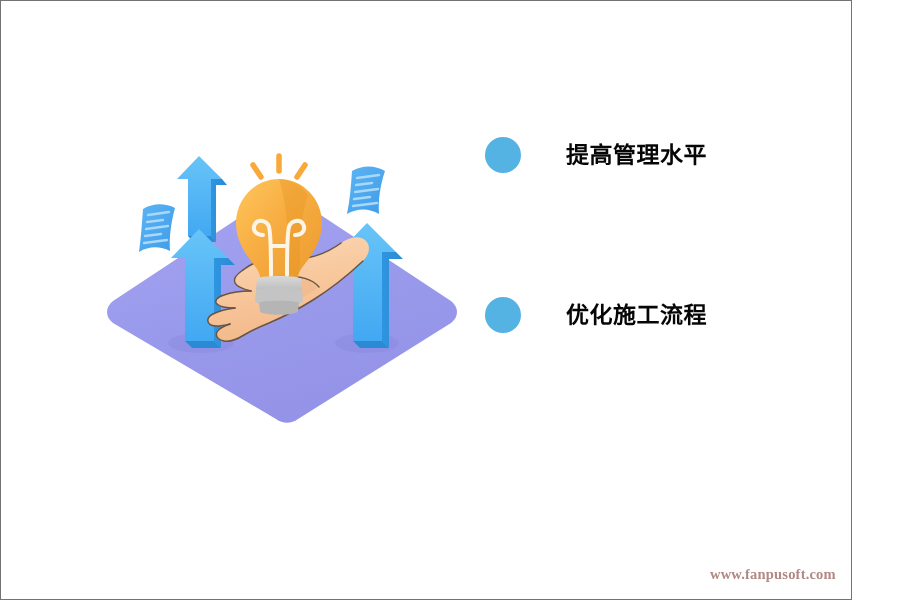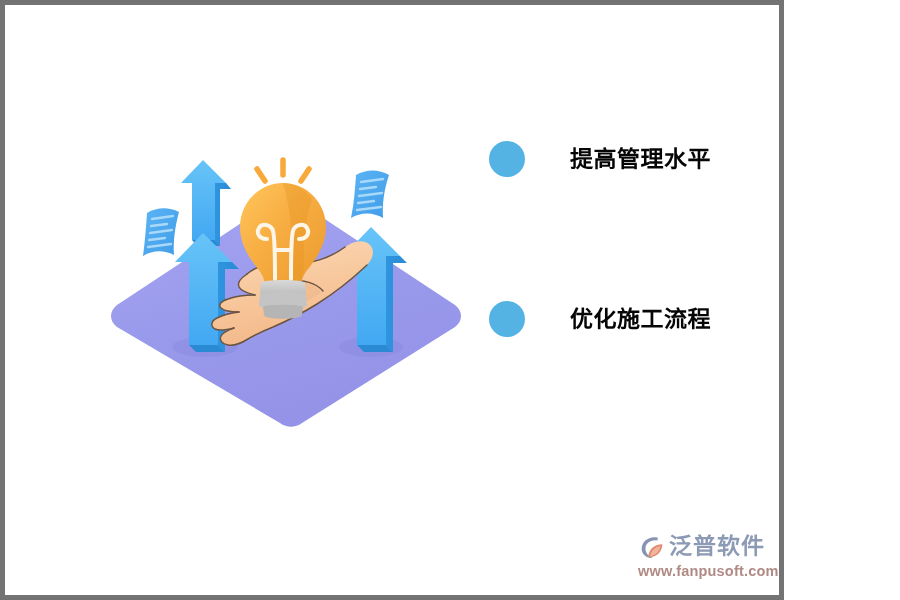--- a/index.html
+++ b/index.html
@@ -6,24 +6,24 @@
   html, body {
     margin: 0;
     padding: 0;
     background: #ffffff;
   }
   body {
     font-family: "Liberation Sans", "DejaVu Sans", sans-serif;
   }
   #canvas {
     position: relative;
-    width: 784px;
+    width: 852px;
     height: 600px;
     background: #ffffff;
-    border: 5px solid #737373;
+    border: 1px solid #737373;
     box-sizing: border-box;
     overflow: hidden;
     padding-left: 24px;
   }
 
   
   .illustration {
     position: absolute;
     left: 90px;
     top: 150px;
@@ -95,21 +95,21 @@
   .wm-name {
     font-size: 23px;
     font-weight: bold;
     color: #8c9ab5;
     letter-spacing: 1px;
     line-height: 1;
     margin-left: 2px;
     white-space: nowrap;
   }
   .wm-url {
-    font-family: Liberation Sans, sans-serif;
+    font-family: Liberation Serif, serif;
     font-size: 14.5px;
     font-weight: bold;
     color: #b08a84;
     letter-spacing: 0.2px;
     margin-top: 2px;
     margin-left: 1px;
     white-space: nowrap;
   }
 </style>
 </head>
@@ -305,25 +305,16 @@
 
     <div class="bullet-row r1">
       <span class="bullet-dot"></span>
       <span class="bullet-label">优化施工流程</span>
     </div>
 
 
   </div>
 
   <div class="watermark">
-    <div class="wm-top">
-      <svg class="wm-mark" viewBox="0 0 32 32" xmlns="http://www.w3.org/2000/svg">
-        <path d="M22 7 C13 5 5 11 5 19 C5 25 10 29 17 29 C12 27 9 23 9 19
-                 C9 13 14 9 22 10 Z" fill="#8694b2"></path>
-        <path d="M12 28 C12 20 18 14 27 14 C27 21 22 28 12 28 Z" fill="#e08a6e"></path>
-        <path d="M14 27 C15 21 19 17 25 16 C24 22 20 26 14 27 Z" fill="#f2b49c"></path>
-      </svg>
-      <span class="wm-name">泛普软件</span>
-    </div>
     <div class="wm-url">www.fanpusoft.com</div>
   </div>
 
 </div>
 
 </body></html>

